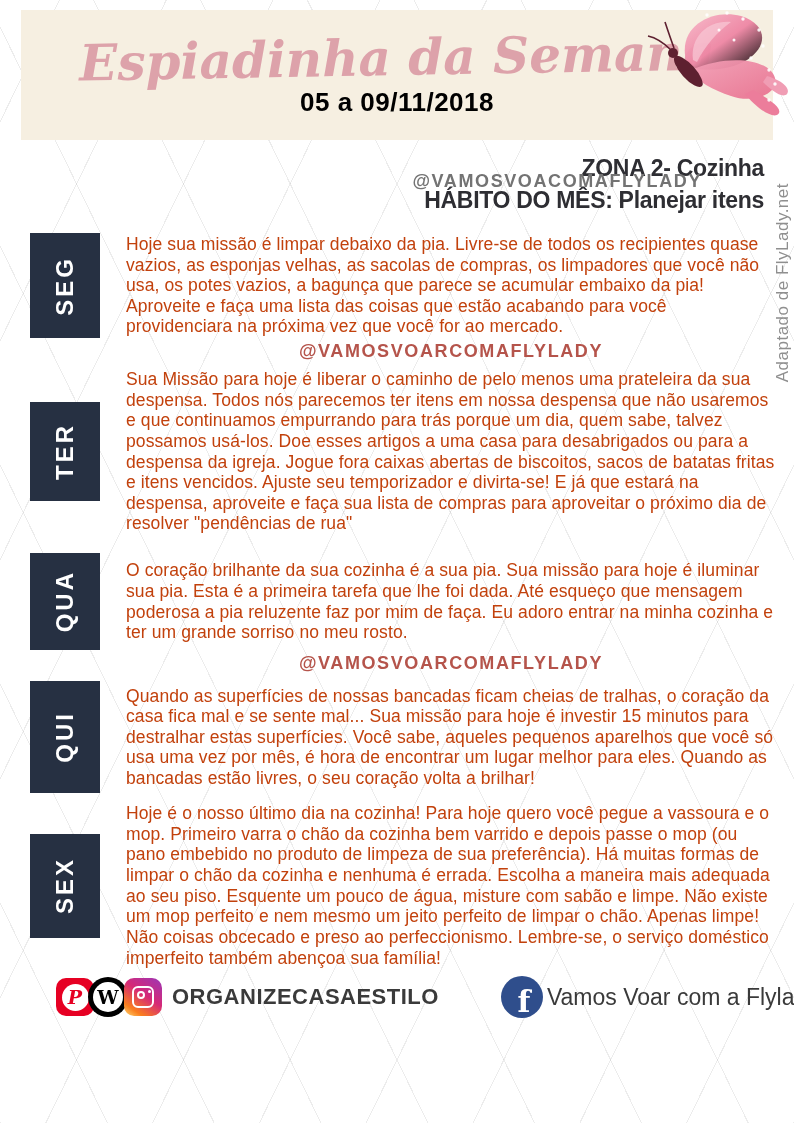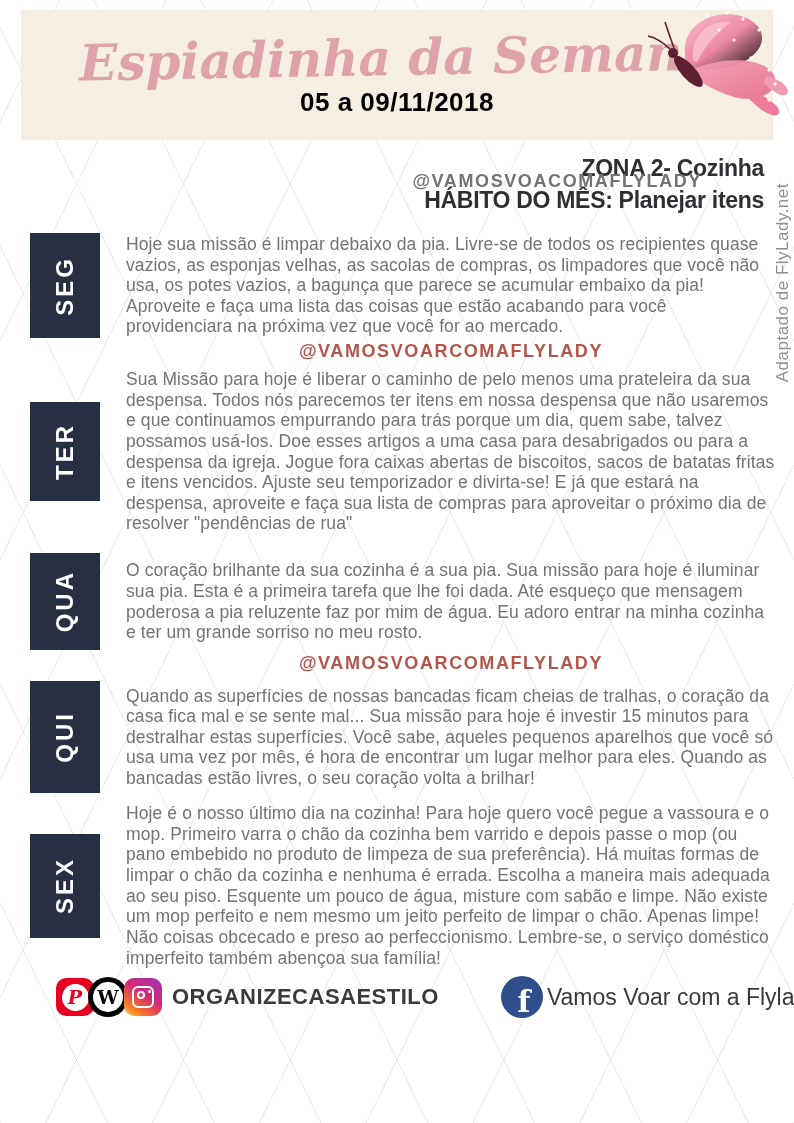--- a/index.html
+++ b/index.html
@@ -110,21 +110,21 @@
   }
   .h-seg { height:105px; }
   .h-ter { height:99px;  }
   .h-qua { height:97px;  }
   .h-qui { height:112px; }
   .h-sex { height:104px; }
 
   .day-text {
     font-size:17.5px;
     line-height:1.18;
-    color:#737373;
+    color:#c2410c;
     letter-spacing:0.1px;
   }
   .day-text p + p { margin-top:0; }
 
   .handle-row {
     display:grid;
     grid-template-columns:70px 1fr;
     column-gap:26px;
     margin:3px 0 7px 0;
   }
@@ -266,21 +266,21 @@
     <div class="day-label h-ter">
       <span>TER</span>
     </div>
     <div class="day-text">Sua Missão para hoje é liberar o caminho de pelo menos uma prateleira da sua despensa. Todos nós parecemos ter itens em nossa despensa que não usaremos e que continuamos empurrando para trás porque um dia, quem sabe, talvez possamos usá-los. Doe esses artigos a uma casa para desabrigados ou para a despensa da igreja. Jogue fora caixas abertas de biscoitos,  sacos de batatas fritas e itens vencidos.  Ajuste seu temporizador e divirta-se! E já que estará na despensa, aproveite e faça sua lista de compras para aproveitar o próximo dia de resolver "pendências de rua"</div>
   </div>
 
   <div class="day-row mb-qua">
     <div class="day-label h-qua">
       <span>QUA</span>
     </div>
-    <div class="day-text">O coração brilhante da sua cozinha é a sua pia. Sua missão para hoje é iluminar sua pia. Esta é a primeira tarefa que lhe foi dada. Até esqueço que mensagem poderosa a pia reluzente faz por mim de água. Eu adoro entrar na minha cozinha e ter um grande sorriso no meu rosto.</div>
+    <div class="day-text">O coração brilhante da sua cozinha é a sua pia. Sua missão para hoje é iluminar sua pia. Esta é a primeira tarefa que lhe foi dada. Até esqueço que mensagem poderosa a pia reluzente faz por mim de faça. Eu adoro entrar na minha cozinha e ter um grande sorriso no meu rosto.</div>
   </div>
 
   <div class="handle-row">
     <div></div>
     <div class="handle-line">@VAMOSVOARCOMAFLYLADY</div>
   </div>
 
   <div class="day-row mb-qui">
     <div class="day-label h-qui">
       <span>QUI</span>

